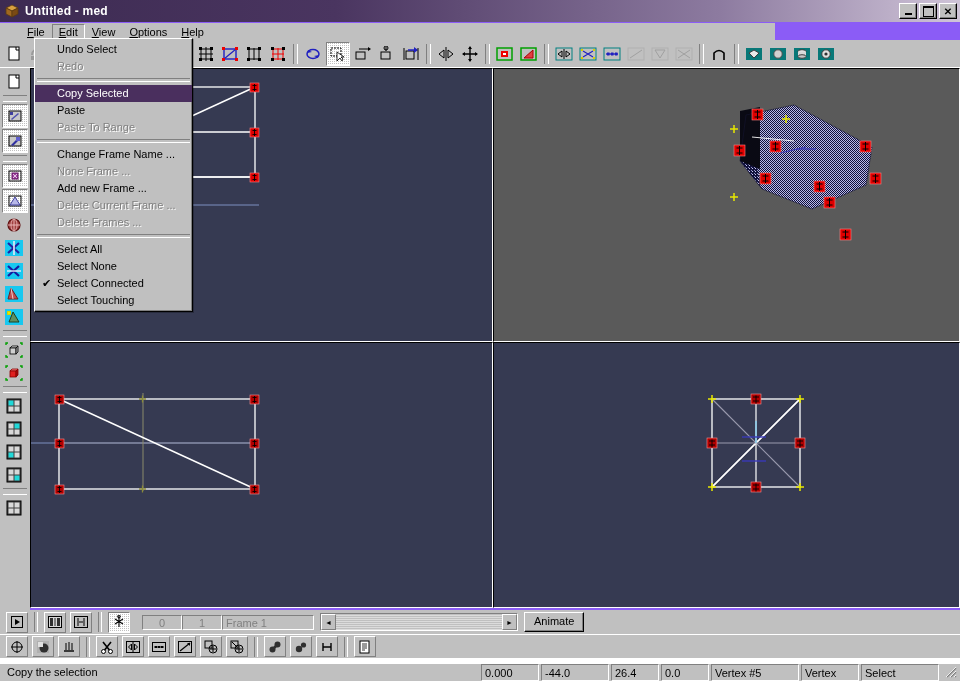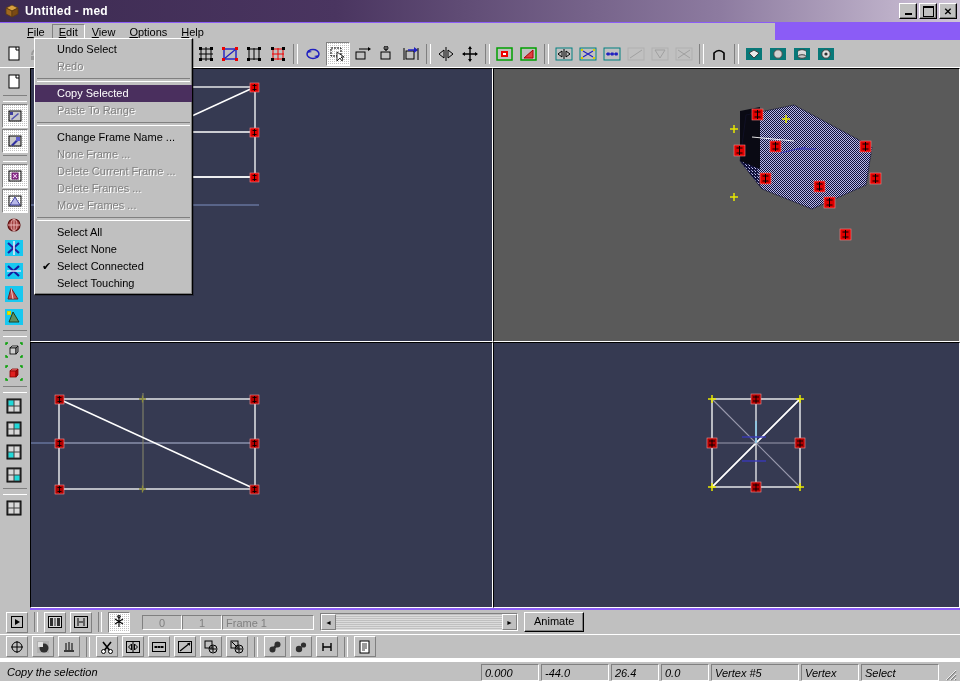--- a/index.html
+++ b/index.html
@@ -128,21 +128,21 @@
   }
   .tool2{
     position:absolute;left:0;top:634px;width:960px;height:24px;background:#c0c0c0;
     display:flex;align-items:center;padding-left:4px;box-sizing:border-box;
     border-top:1px solid #fff;
   }
 
   
   .statusbar{
     position:absolute;left:0;top:658px;width:960px;height:23px;background:#c0c0c0;
-    display:flex;align-items:flex-end;border-top:4px solid #ffffff;box-sizing:border-box;font-style:italic;
+    display:flex;align-items:flex-start;border-top:6px solid #ffffff;box-sizing:border-box;
   }
   .spanel{
     height:17px;margin:0 1px;font-size:11px;line-height:16px;padding:0 3px;box-sizing:border-box;
     border-top:1px solid #808080;border-left:1px solid #808080;
     border-right:1px solid #fff;border-bottom:1px solid #fff;
     overflow:hidden;white-space:nowrap;flex:0 0 auto;
   }
   .spanel.msg{flex:1 1 auto;border:none;padding-left:6px;}
   .grip{width:14px;height:14px;margin-left:3px;margin-right:3px;position:relative;flex:0 0 auto;}
 
@@ -907,27 +907,28 @@
           <path d="M13 3 L3 13 M13 7 L7 13 M13 11 L11 13" stroke="#ffffff" stroke-width="0.8"></path>
         </svg>
     </div>
   </div>
 
   <div class="popup" id="edit-popup">
       <div class="pitem"><span>Undo Select</span></div>
       <div class="pitem dis"><span>Redo</span></div>
       <div class="psep"></div>
       <div class="pitem hl"><span>Copy Selected</span></div>
+      <div class="pitem"><span>Paste</span></div>
       <div class="pitem dis"><span>Paste To Range</span></div>
       <div class="psep"></div>
       <div class="pitem"><span>Change Frame Name ...</span></div>
       <div class="pitem dis"><span>None Frame ...</span></div>
+      <div class="pitem"><span>Add new Frame ...</span></div>
       <div class="pitem dis"><span>Delete Current Frame ...</span></div>
       <div class="pitem dis"><span>Delete Frames ...</span></div>
-      <div class="pitem dis"><span>Move Frames ...</span></div>
       <div class="psep"></div>
       <div class="pitem"><span>Select All</span></div>
       <div class="pitem"><span>Select None</span></div>
       <div class="pitem"><span class="chk">✔</span><span>Select Connected</span></div>
       <div class="pitem"><span>Select Touching</span></div>
     </div>
 
 </div>
 
 </body></html>

